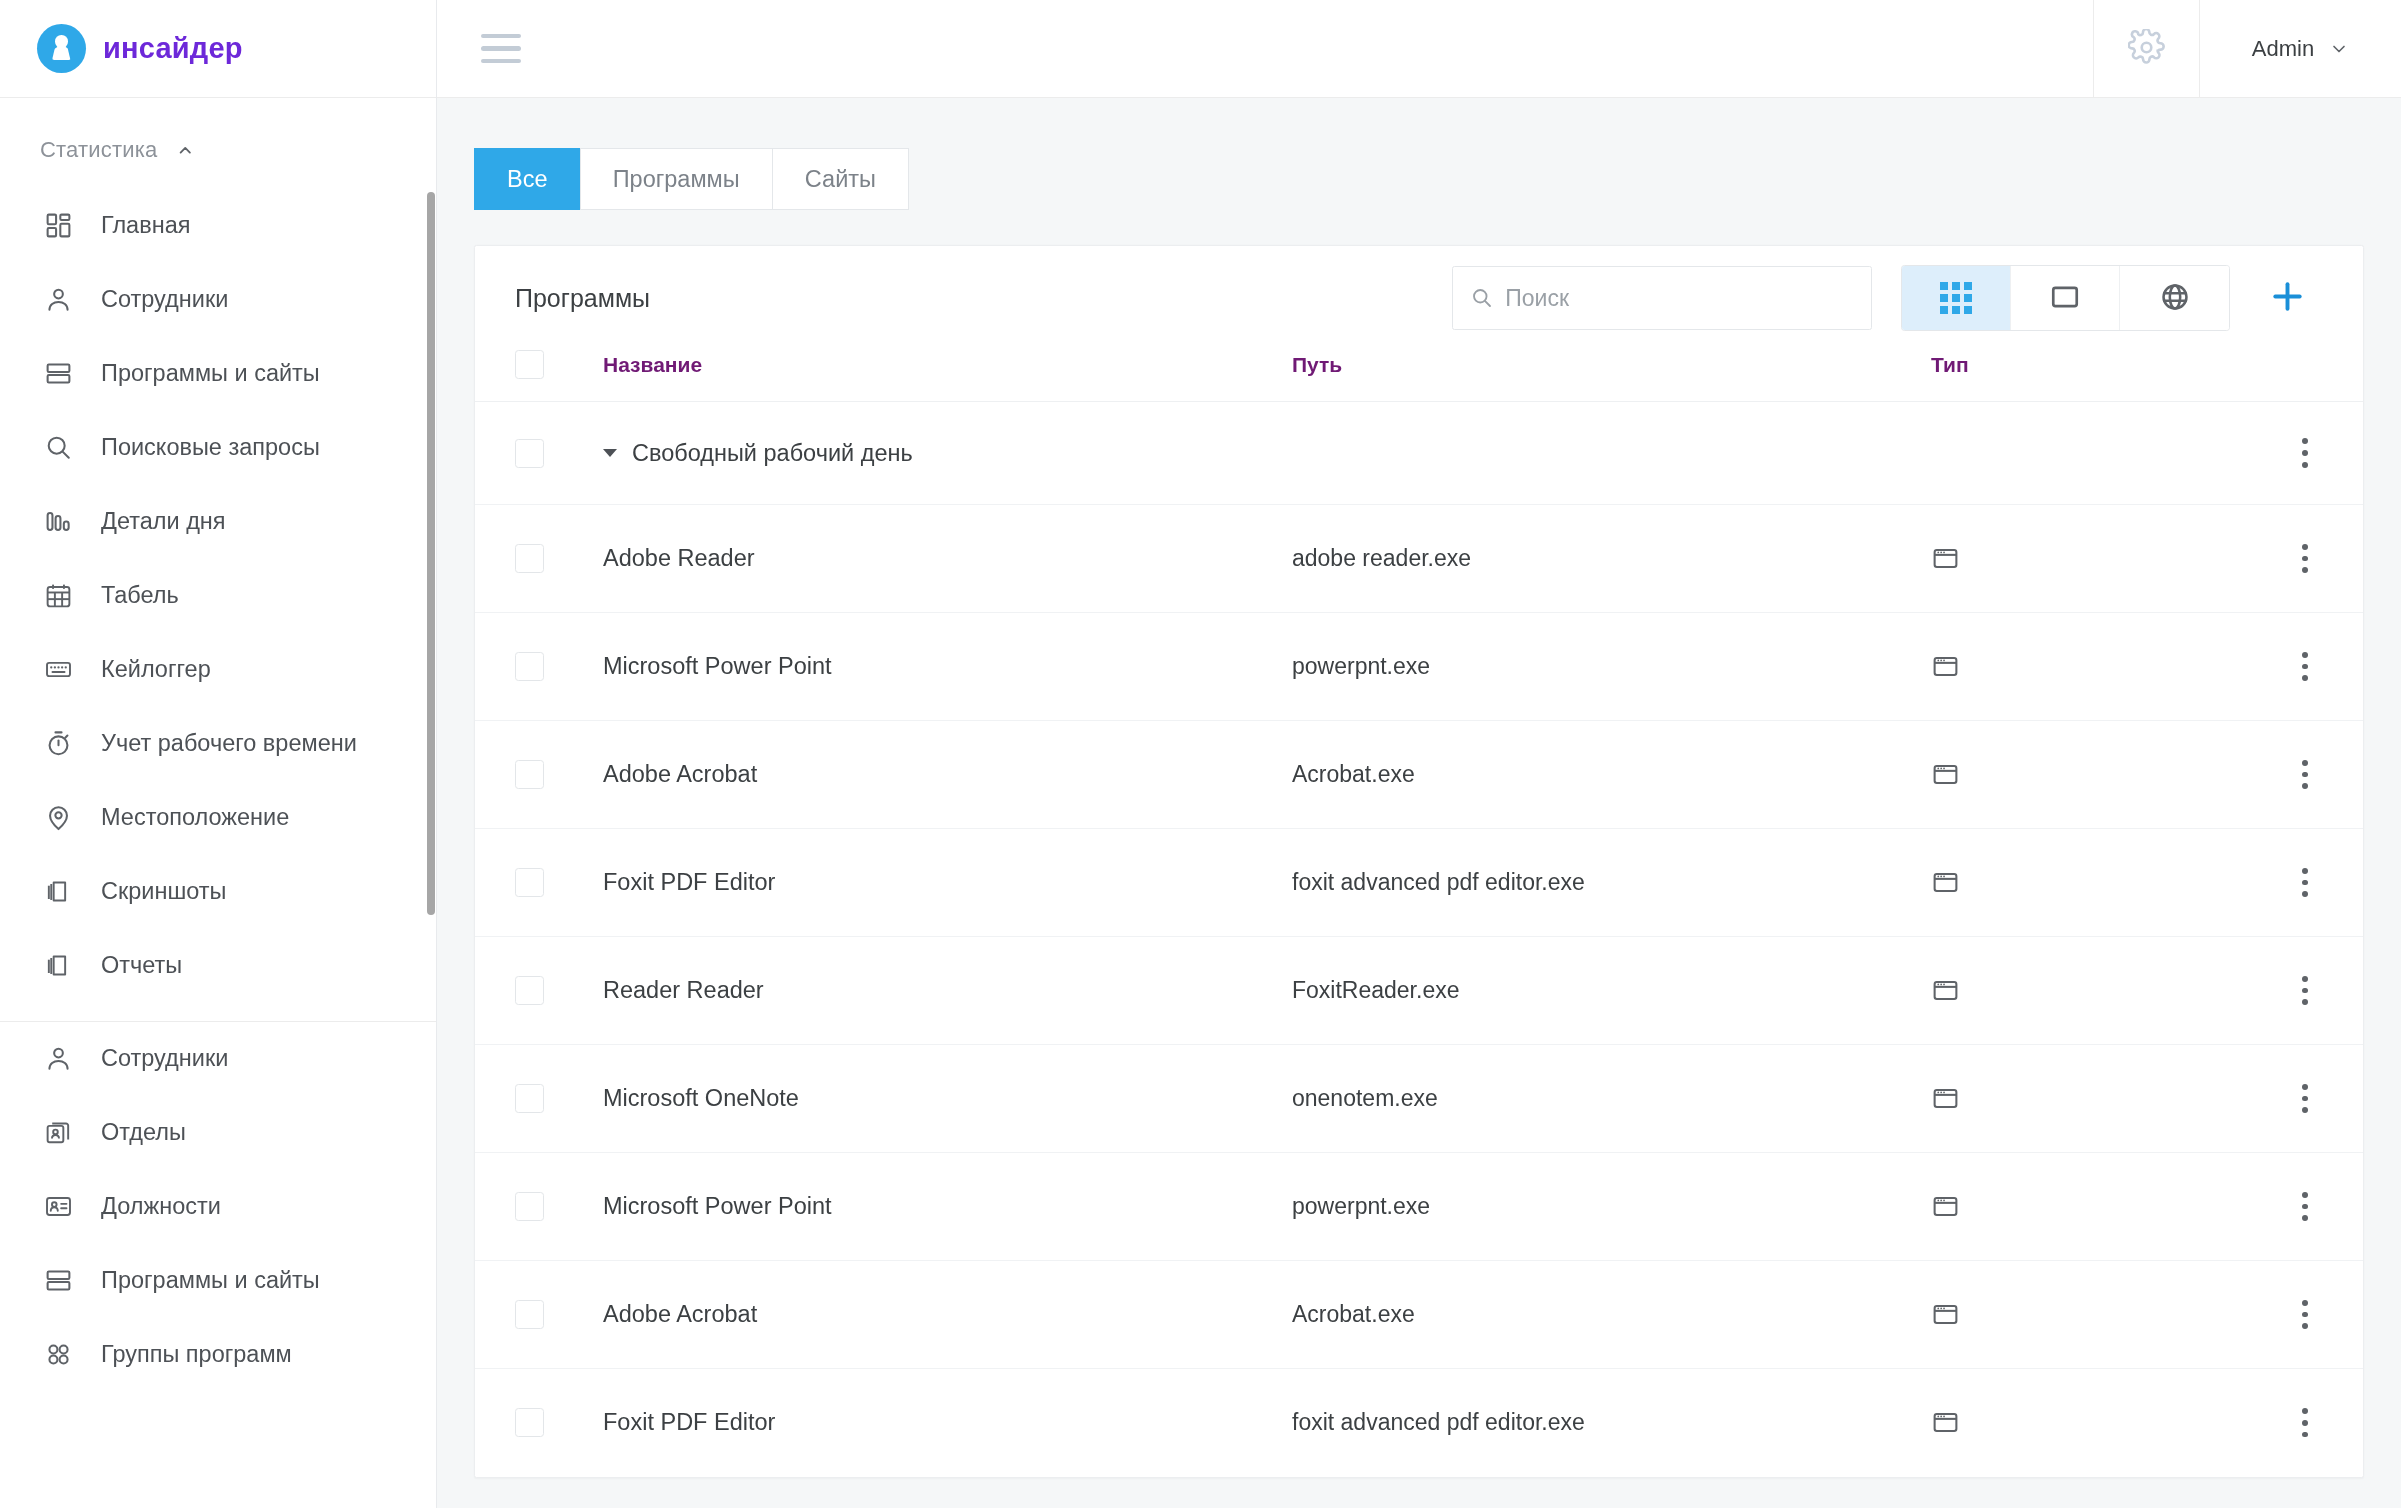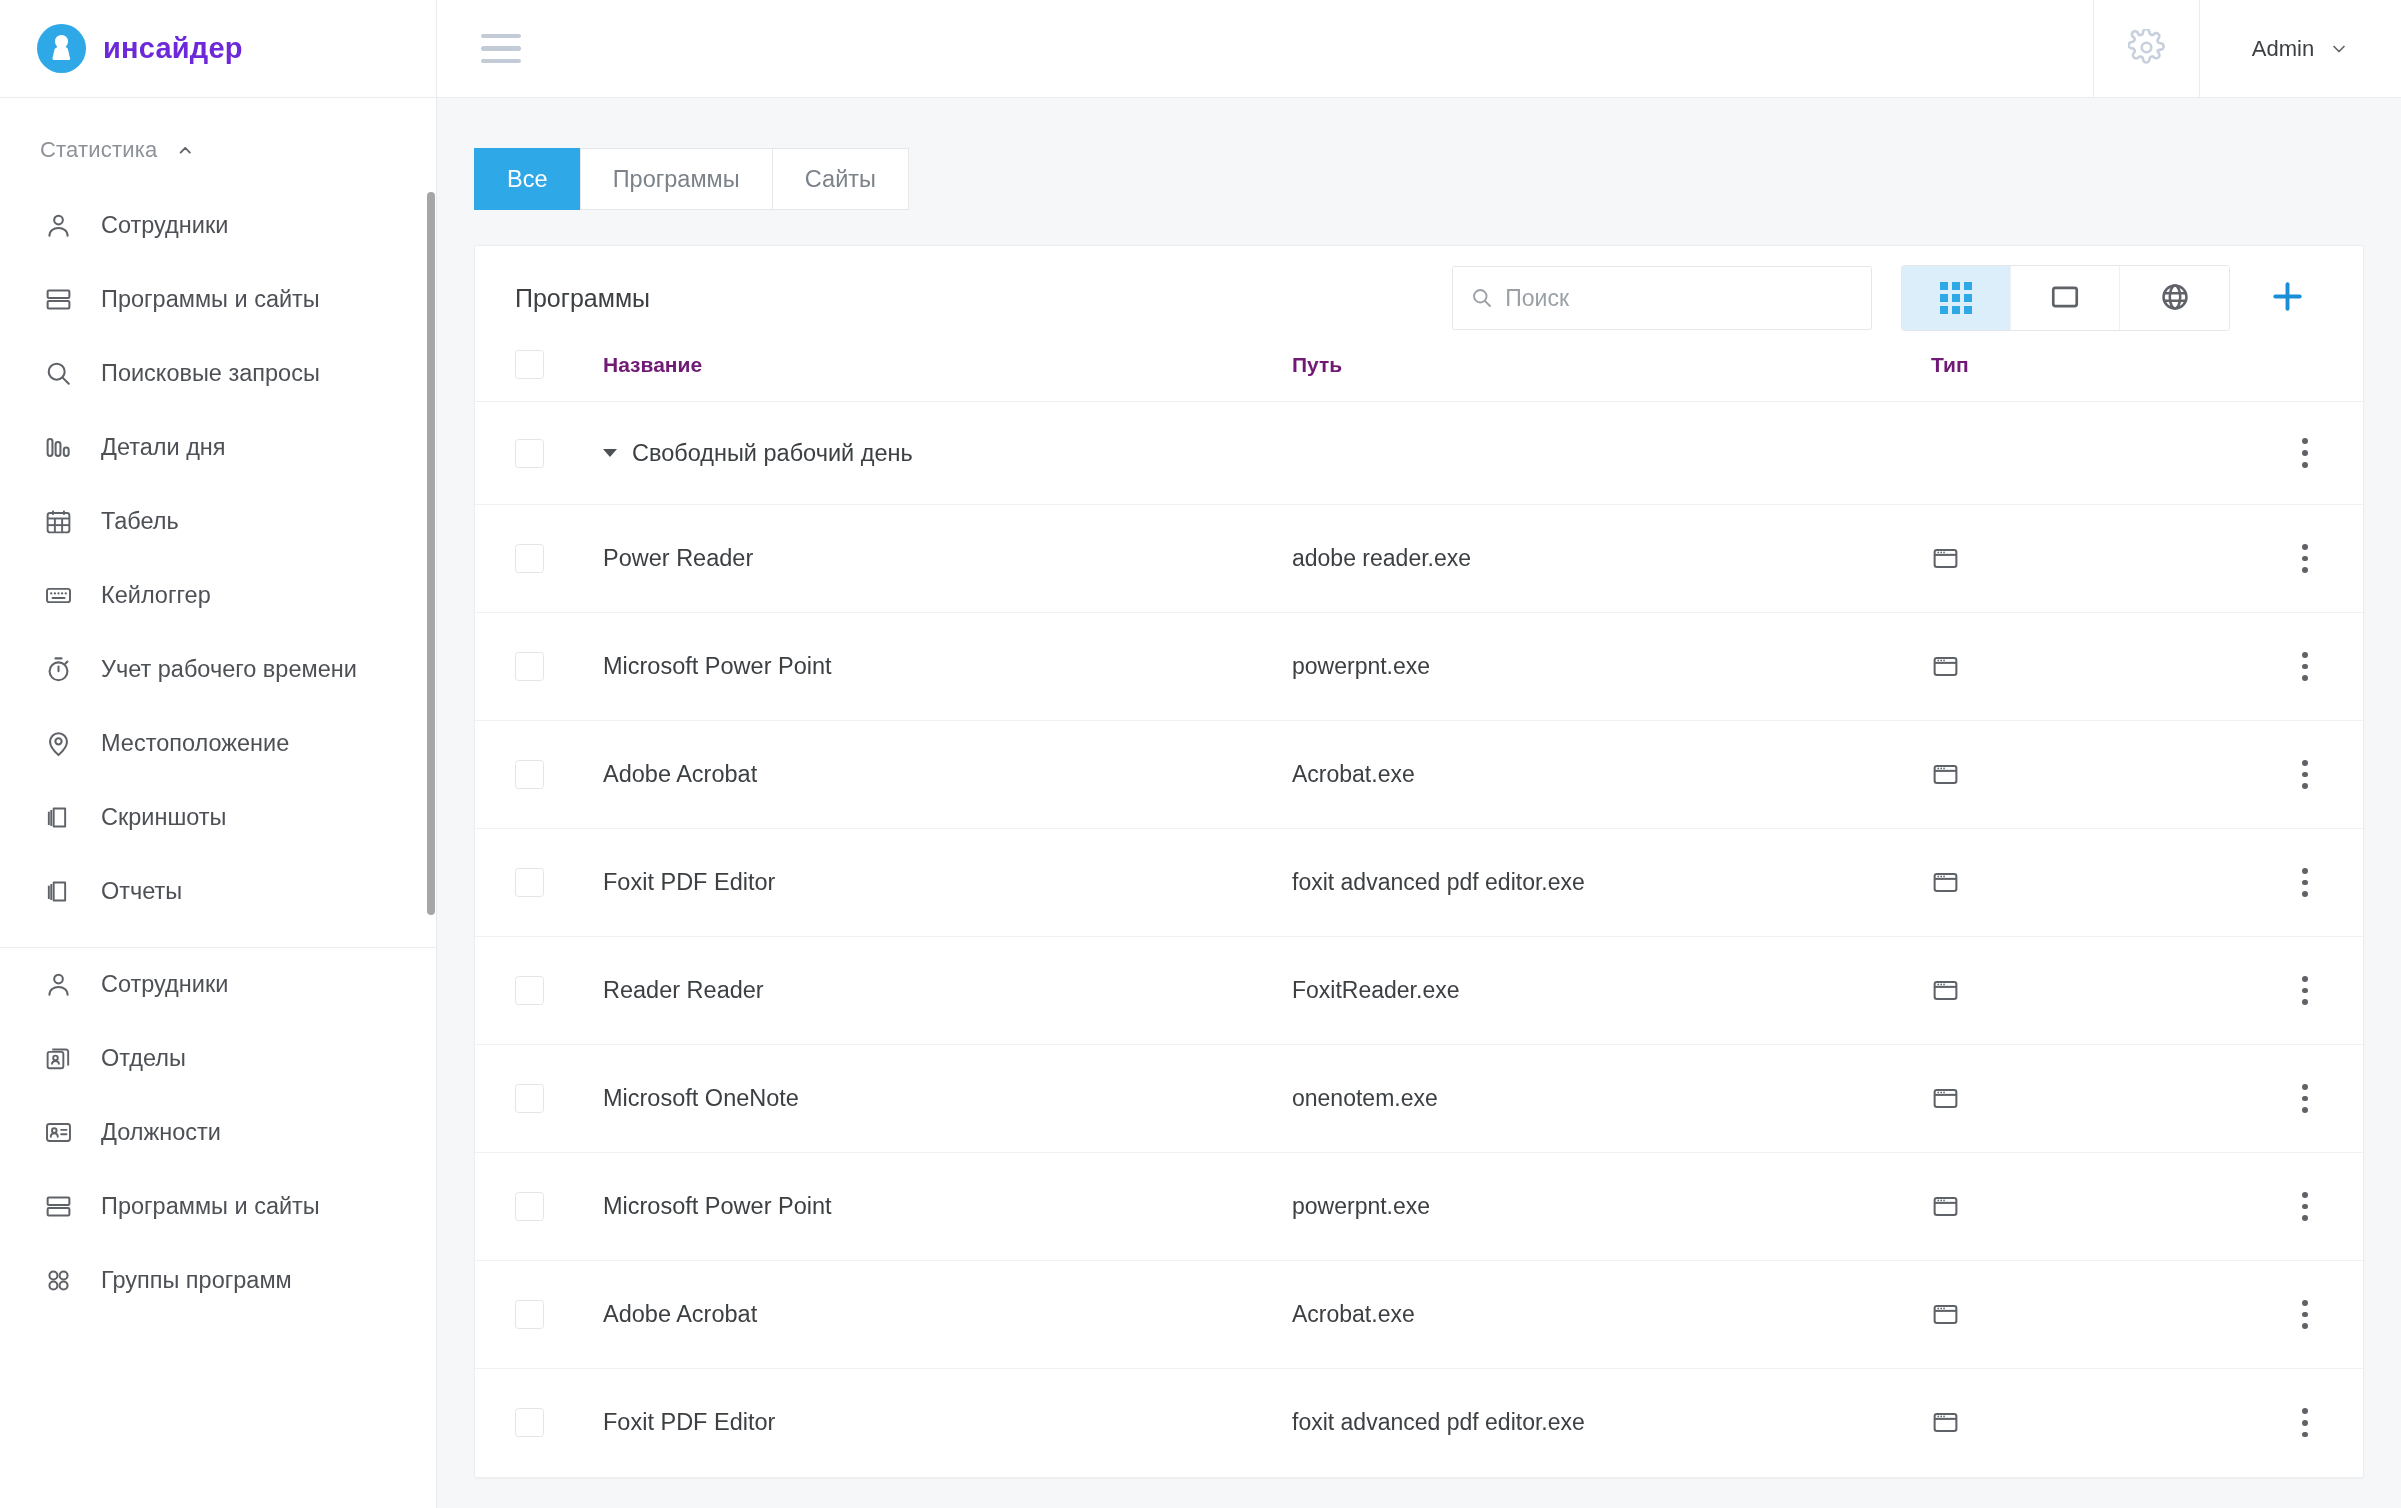--- a/index.html
+++ b/index.html
@@ -238,20 +238,31 @@
 
       <div class="side-section-head">
         <span>Статистика</span>
         <span class="caret">
           <svg width="18.5" height="18.5" viewBox="0 0 24 24" fill="none" stroke="#5f6368" stroke-width="2.4" stroke-linecap="round" stroke-linejoin="round">
               <polyline points="6 15 12 9 18 15"></polyline>
             </svg>
         </span>
       </div>
 
+      <div class="nav-item">
+        <span class="ic">
+          <svg width="29" height="29" viewBox="0 0 24 24" fill="none" stroke="currentColor" stroke-width="1.7">
+              <rect x="3" y="3" width="7" height="8" rx="1"></rect>
+              <rect x="13.5" y="3" width="7.5" height="4.5" rx="1"></rect>
+              <rect x="3" y="14" width="7" height="7" rx="1"></rect>
+              <rect x="13.5" y="10.5" width="7.5" height="10.5" rx="1"></rect>
+            </svg>
+        </span>
+        <span class="lbl">Главная</span>
+      </div>
 
       <div class="nav-item">
         <span class="ic">
           <svg width="29" height="29" viewBox="0 0 24 24" fill="none" stroke="currentColor" stroke-width="1.7" stroke-linecap="round">
               <circle cx="12" cy="7.5" r="3.6"></circle>
               <path d="M4.5 20.5c0-4.1 3.4-6.5 7.5-6.5s7.5 2.4 7.5 6.5"></path>
             </svg>
         </span>
         <span class="lbl">Сотрудники</span>
       </div>
@@ -552,21 +563,21 @@
                       <i></i>
                     </span>
                   </div>
               </td>
             </tr>
 
             <tr>
               <td class="c-chk">
                   <span class="chk"></span>
                 </td>
-              <td class="c-name">Power Reader</td>
+              <td class="c-name">Adobe Reader</td>
               <td class="c-path">adobe reader.exe</td>
               <td class="c-type">
                   <span class="type-ic">
                     <svg width="29" height="29" viewBox="0 0 24 24" fill="none" stroke="currentColor" stroke-width="1.7">
                       <rect x="3" y="5" width="18" height="14" rx="1.8"></rect>
                       <line x1="3" y1="9" x2="21" y2="9"></line>
                       <circle cx="6" cy="7" r=".7" fill="currentColor" stroke="none"></circle>
                       <circle cx="8.4" cy="7" r=".7" fill="currentColor" stroke="none"></circle>
                       <circle cx="10.8" cy="7" r=".7" fill="currentColor" stroke="none"></circle>
                     </svg>

